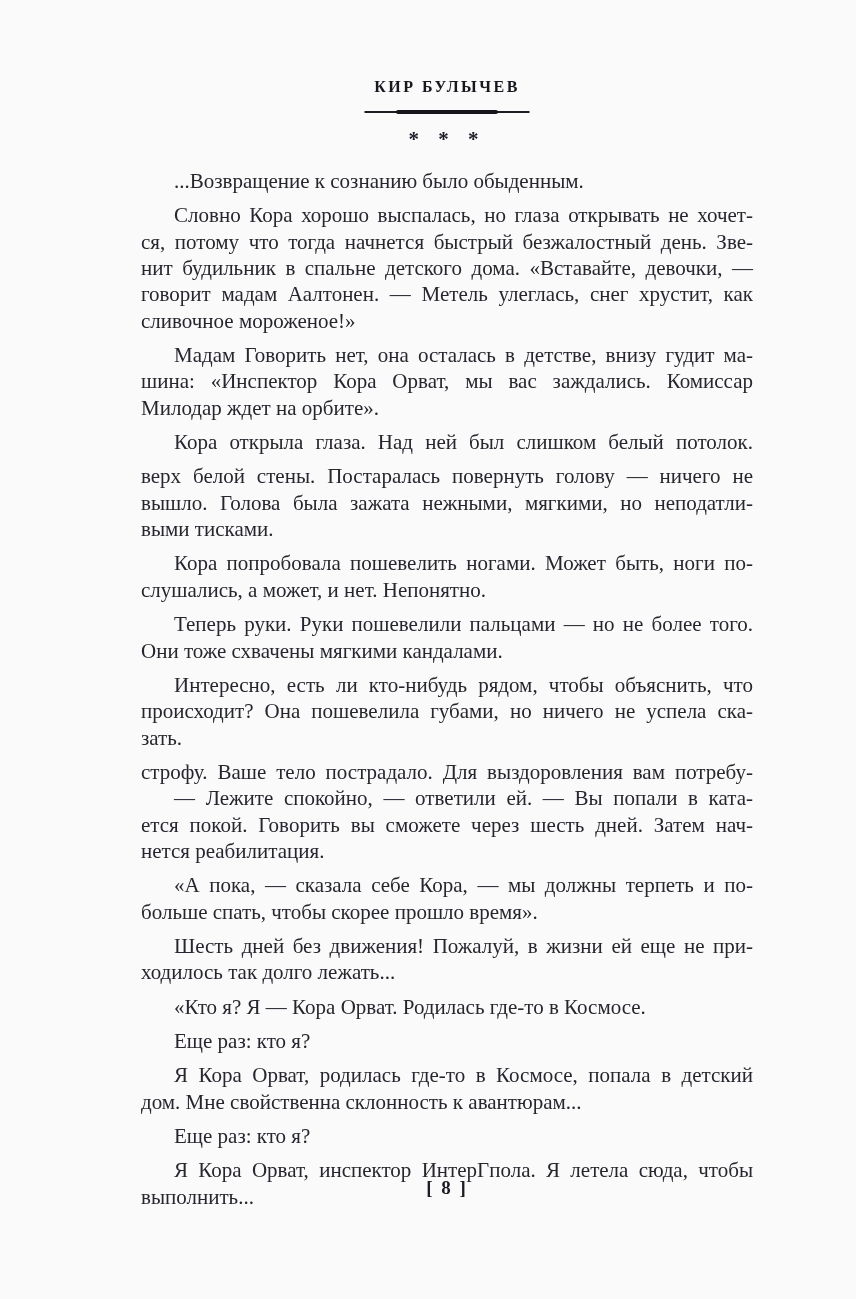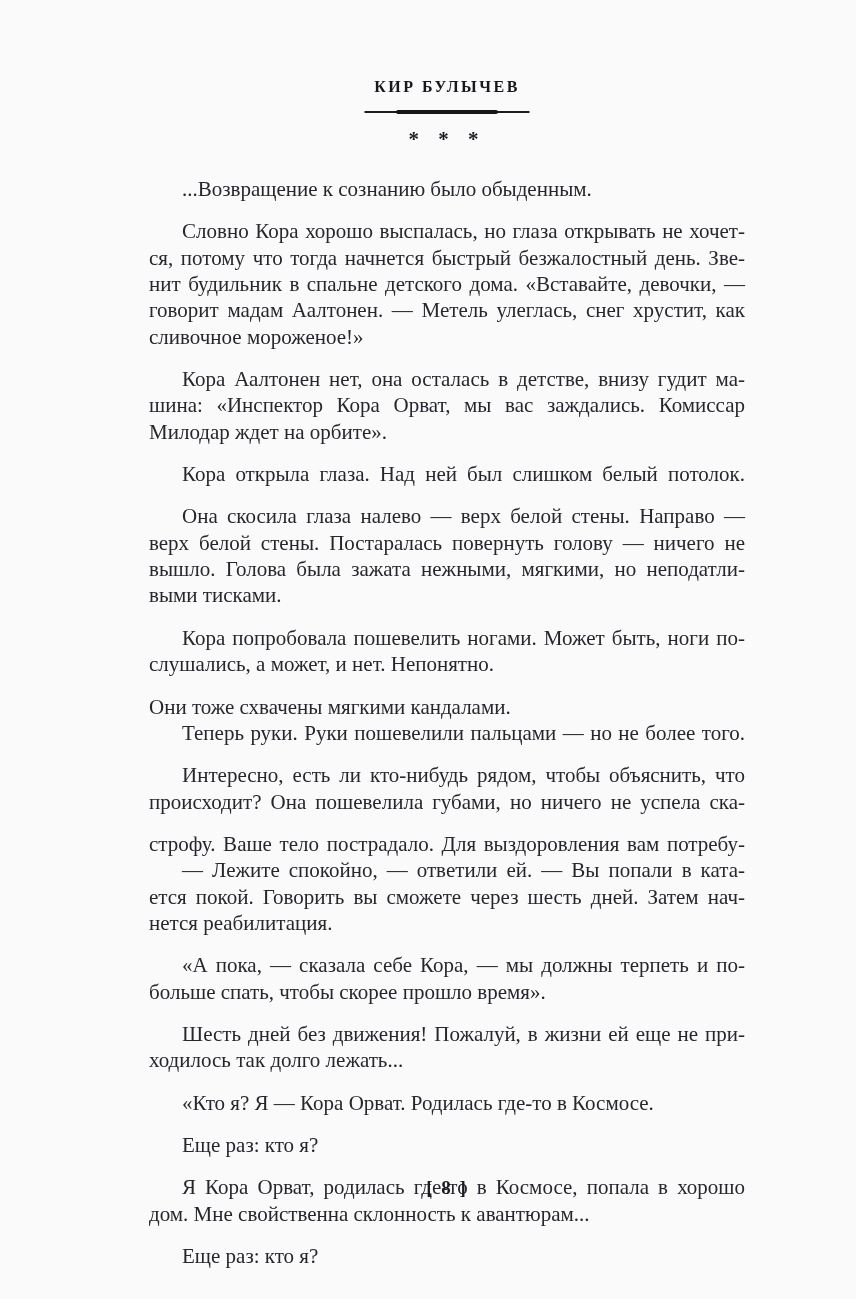--- a/index.html
+++ b/index.html
@@ -63,21 +63,21 @@
     color: #1c1c24;
   }
   .page-text {
     position: absolute;
     top: 160px;
     left: 133px;
     width: 628px;
     font-size: 21px;
     line-height: 26.35px;
   }
-  .para { margin: 16px; padding: 0; }
+  .para { margin: 8px; padding: 0; }
   .line {
     display: block;
     text-align: justify;
     text-align-last: justify;
     white-space: normal;
   }
   .line.last { text-align-last: left; }
   .line.first { padding-left: 33px; }
   .page-number {
     position: absolute;
@@ -110,44 +110,44 @@
         <span class="line first last">...Возвращение к сознанию было обыденным.</span>
       </p>
       <p class="para">
         <span class="line first">Словно Кора хорошо выспалась, но глаза открывать не хочет-</span>
         <span class="line">ся, потому что тогда начнется быстрый безжалостный день. Зве-</span>
         <span class="line">нит будильник в спальне детского дома. «Вставайте, девочки, —</span>
         <span class="line">говорит мадам Аалтонен. — Метель улеглась, снег хрустит, как</span>
         <span class="line last">сливочное мороженое!»</span>
       </p>
       <p class="para">
-        <span class="line first">Кора Аалтонен нет, она осталась в детстве, внизу гудит ма-</span>
+        <span class="line first">Мадам Говорить нет, она осталась в детстве, внизу гудит ма-</span>
         <span class="line">шина: «Инспектор Кора Орват, мы вас заждались. Комиссар</span>
         <span class="line last">Милодар ждет на орбите».</span>
       </p>
       <p class="para">
         <span class="line first">Кора открыла глаза. Над ней был слишком белый потолок.</span>
       </p>
       <p class="para">
-        <span class="line first">Она скосила глаза налево — верх белой стены. Направо —</span>
         <span class="line">верх белой стены. Постаралась повернуть голову — ничего не</span>
         <span class="line">вышло. Голова была зажата нежными, мягкими, но неподатли-</span>
         <span class="line last">выми тисками.</span>
       </p>
       <p class="para">
         <span class="line first">Кора попробовала пошевелить ногами. Может быть, ноги по-</span>
         <span class="line last">слушались, а может, и нет. Непонятно.</span>
       </p>
       <p class="para">
+        <span class="line first">Теперь руки. Руки пошевелили пальцами — но не более того.</span>
         <span class="line last">Они тоже схвачены мягкими кандалами.</span>
-        <span class="line first">Теперь руки. Руки пошевелили пальцами — но не более того.</span>
       </p>
       <p class="para">
         <span class="line first">Интересно, есть ли кто-нибудь рядом, чтобы объяснить, что</span>
         <span class="line">происходит? Она пошевелила губами, но ничего не успела ска-</span>
+        <span class="line last">зать.</span>
       </p>
       <p class="para">
         <span class="line">строфу. Ваше тело пострадало. Для выздоровления вам потребу-</span>
         <span class="line first">— Лежите спокойно, — ответили ей. — Вы попали в ката-</span>
         <span class="line">ется покой. Говорить вы сможете через шесть дней. Затем нач-</span>
         <span class="line last">нется реабилитация.</span>
       </p>
       <p class="para">
         <span class="line first">«А пока, — сказала себе Кора, — мы должны терпеть и по-</span>
         <span class="line last">больше спать, чтобы скорее прошло время».</span>
@@ -156,23 +156,27 @@
         <span class="line first">Шесть дней без движения! Пожалуй, в жизни ей еще не при-</span>
         <span class="line last">ходилось так долго лежать...</span>
       </p>
       <p class="para">
         <span class="line first last">«Кто я? Я — Кора Орват. Родилась где-то в Космосе.</span>
       </p>
       <p class="para">
         <span class="line first last">Еще раз: кто я?</span>
       </p>
       <p class="para">
-        <span class="line first">Я Кора Орват, родилась где-то в Космосе, попала в хорошо</span>
+        <span class="line first">Я Кора Орват, родилась где-то в Космосе, попала в детский</span>
         <span class="line last">дом. Мне свойственна склонность к авантюрам...</span>
       </p>
       <p class="para">
         <span class="line first last">Еще раз: кто я?</span>
+      </p>
+      <p class="para">
+        <span class="line first">Я Кора Орват, инспектор ИнтерГпола. Я летела сюда, чтобы</span>
+        <span class="line last">выполнить...</span>
       </p>
     </div>
 
   <div class="page-number">[ 8 ]</div>
 
 </div>
 
 </body></html>

